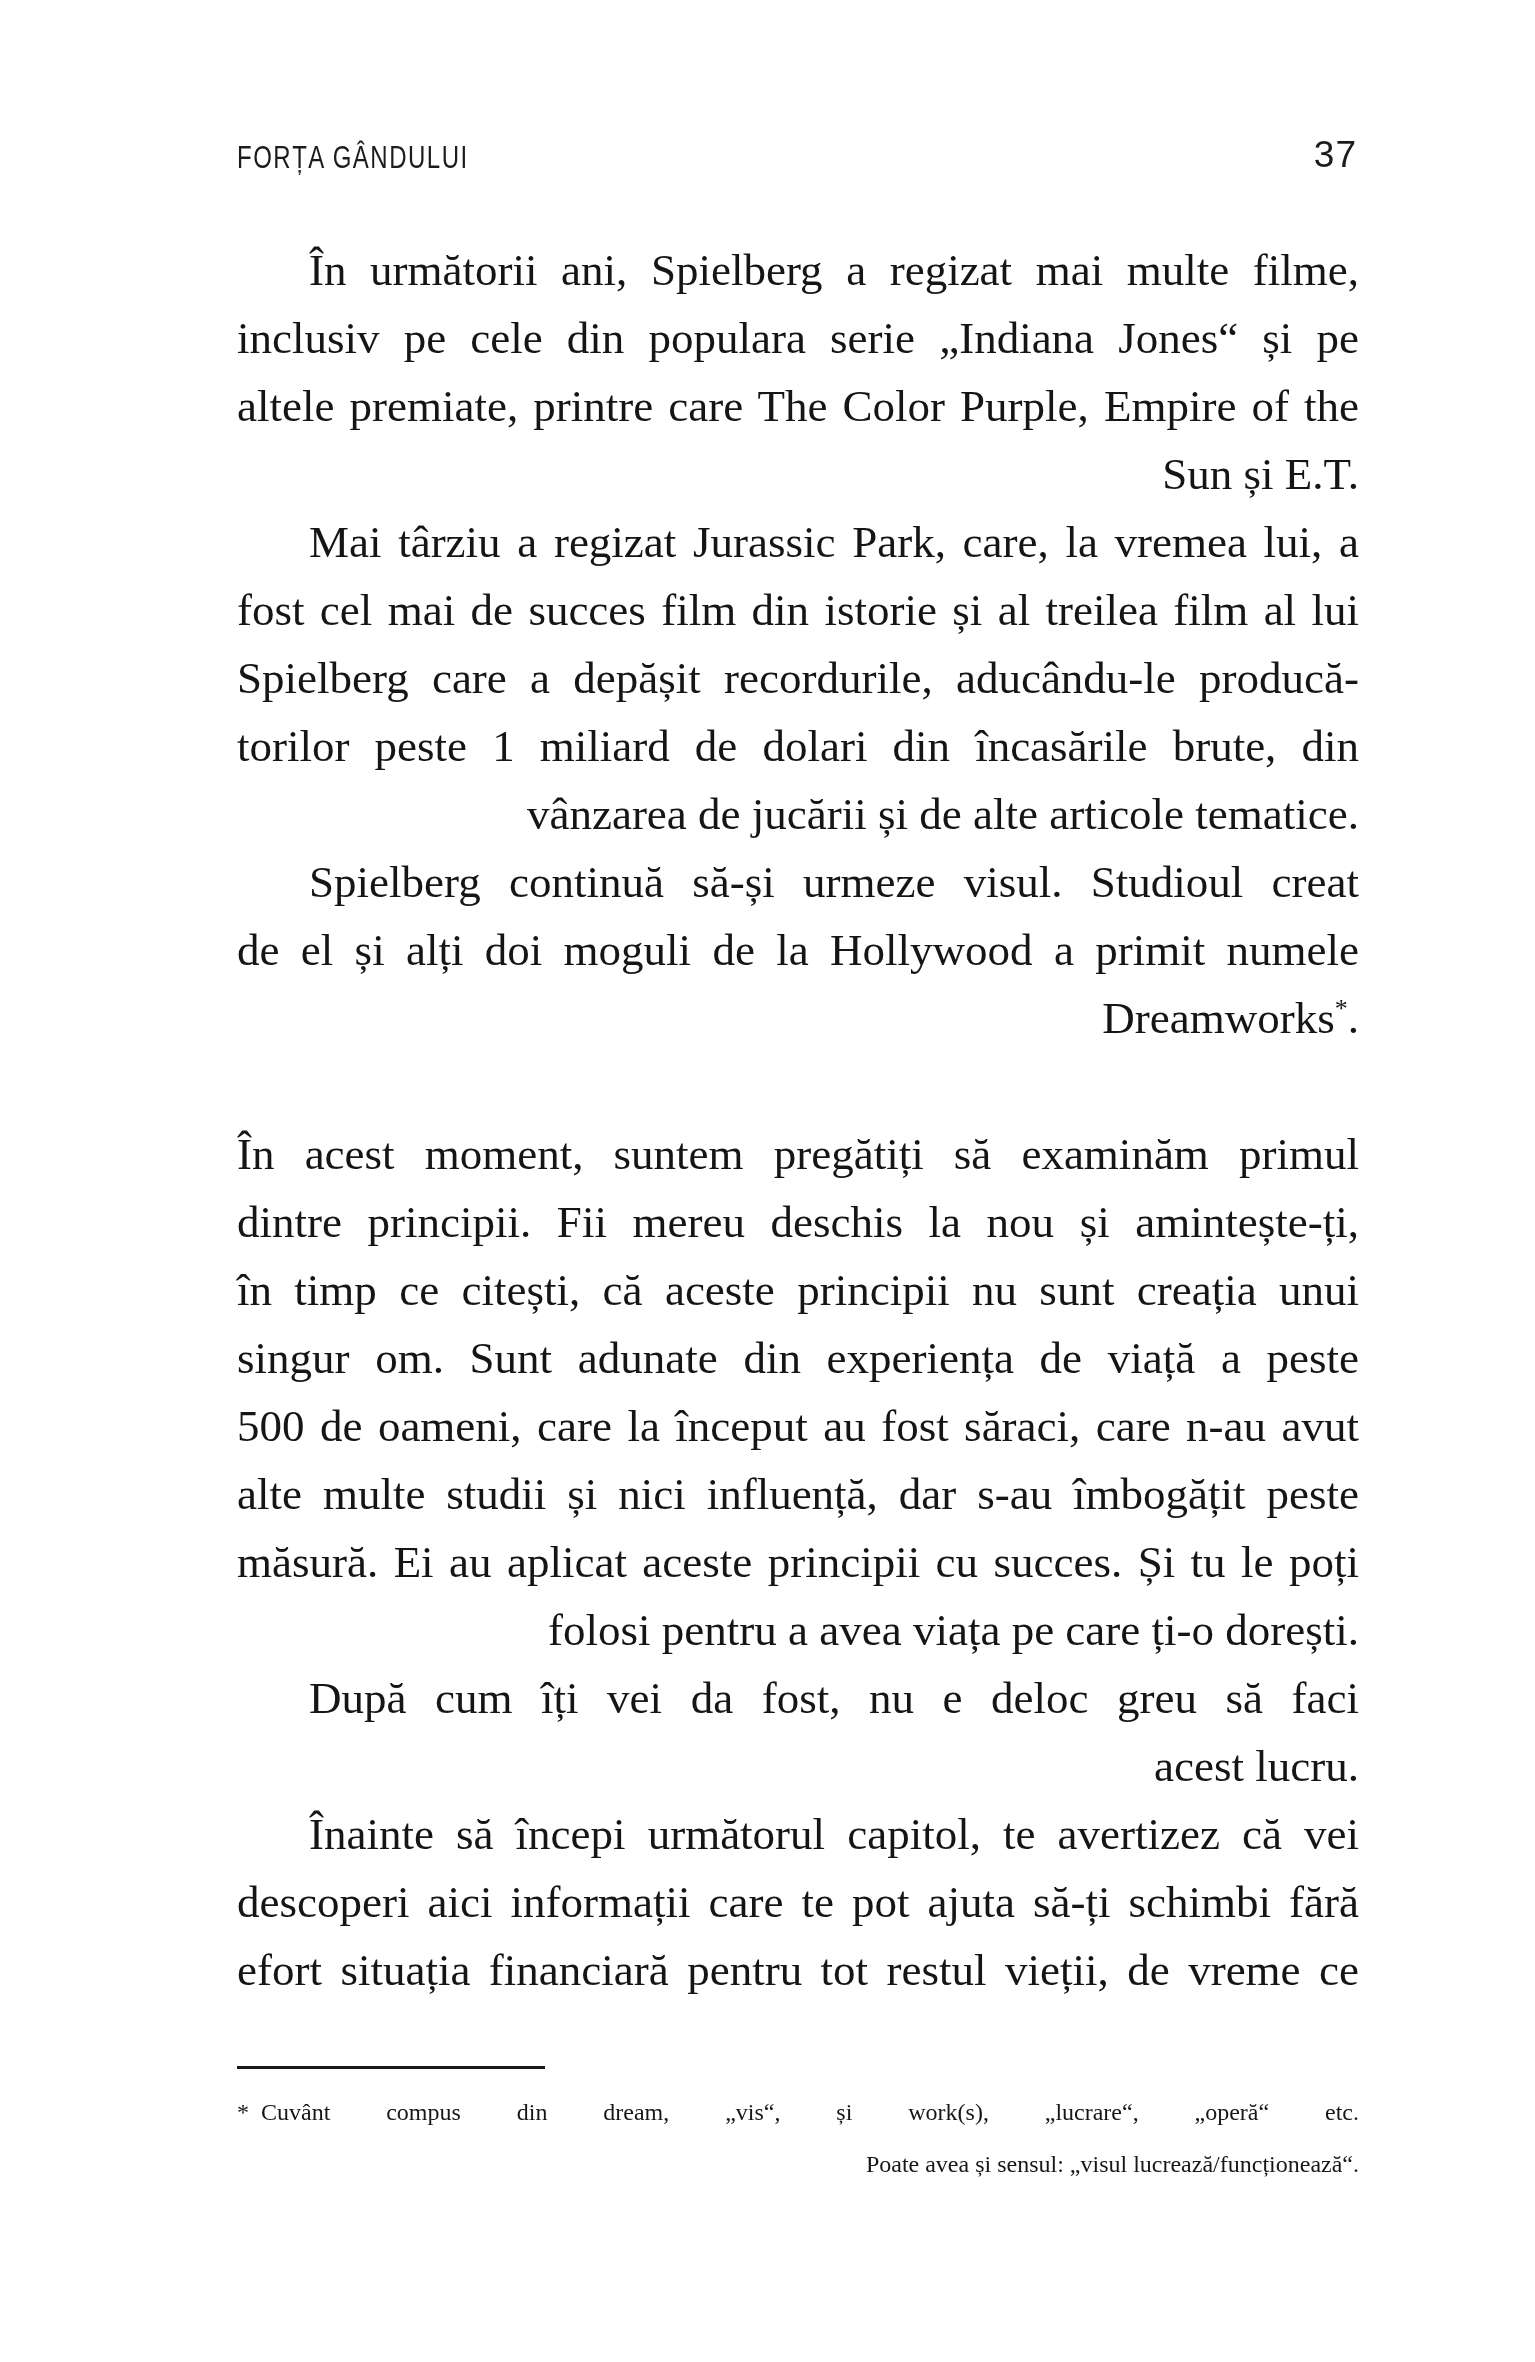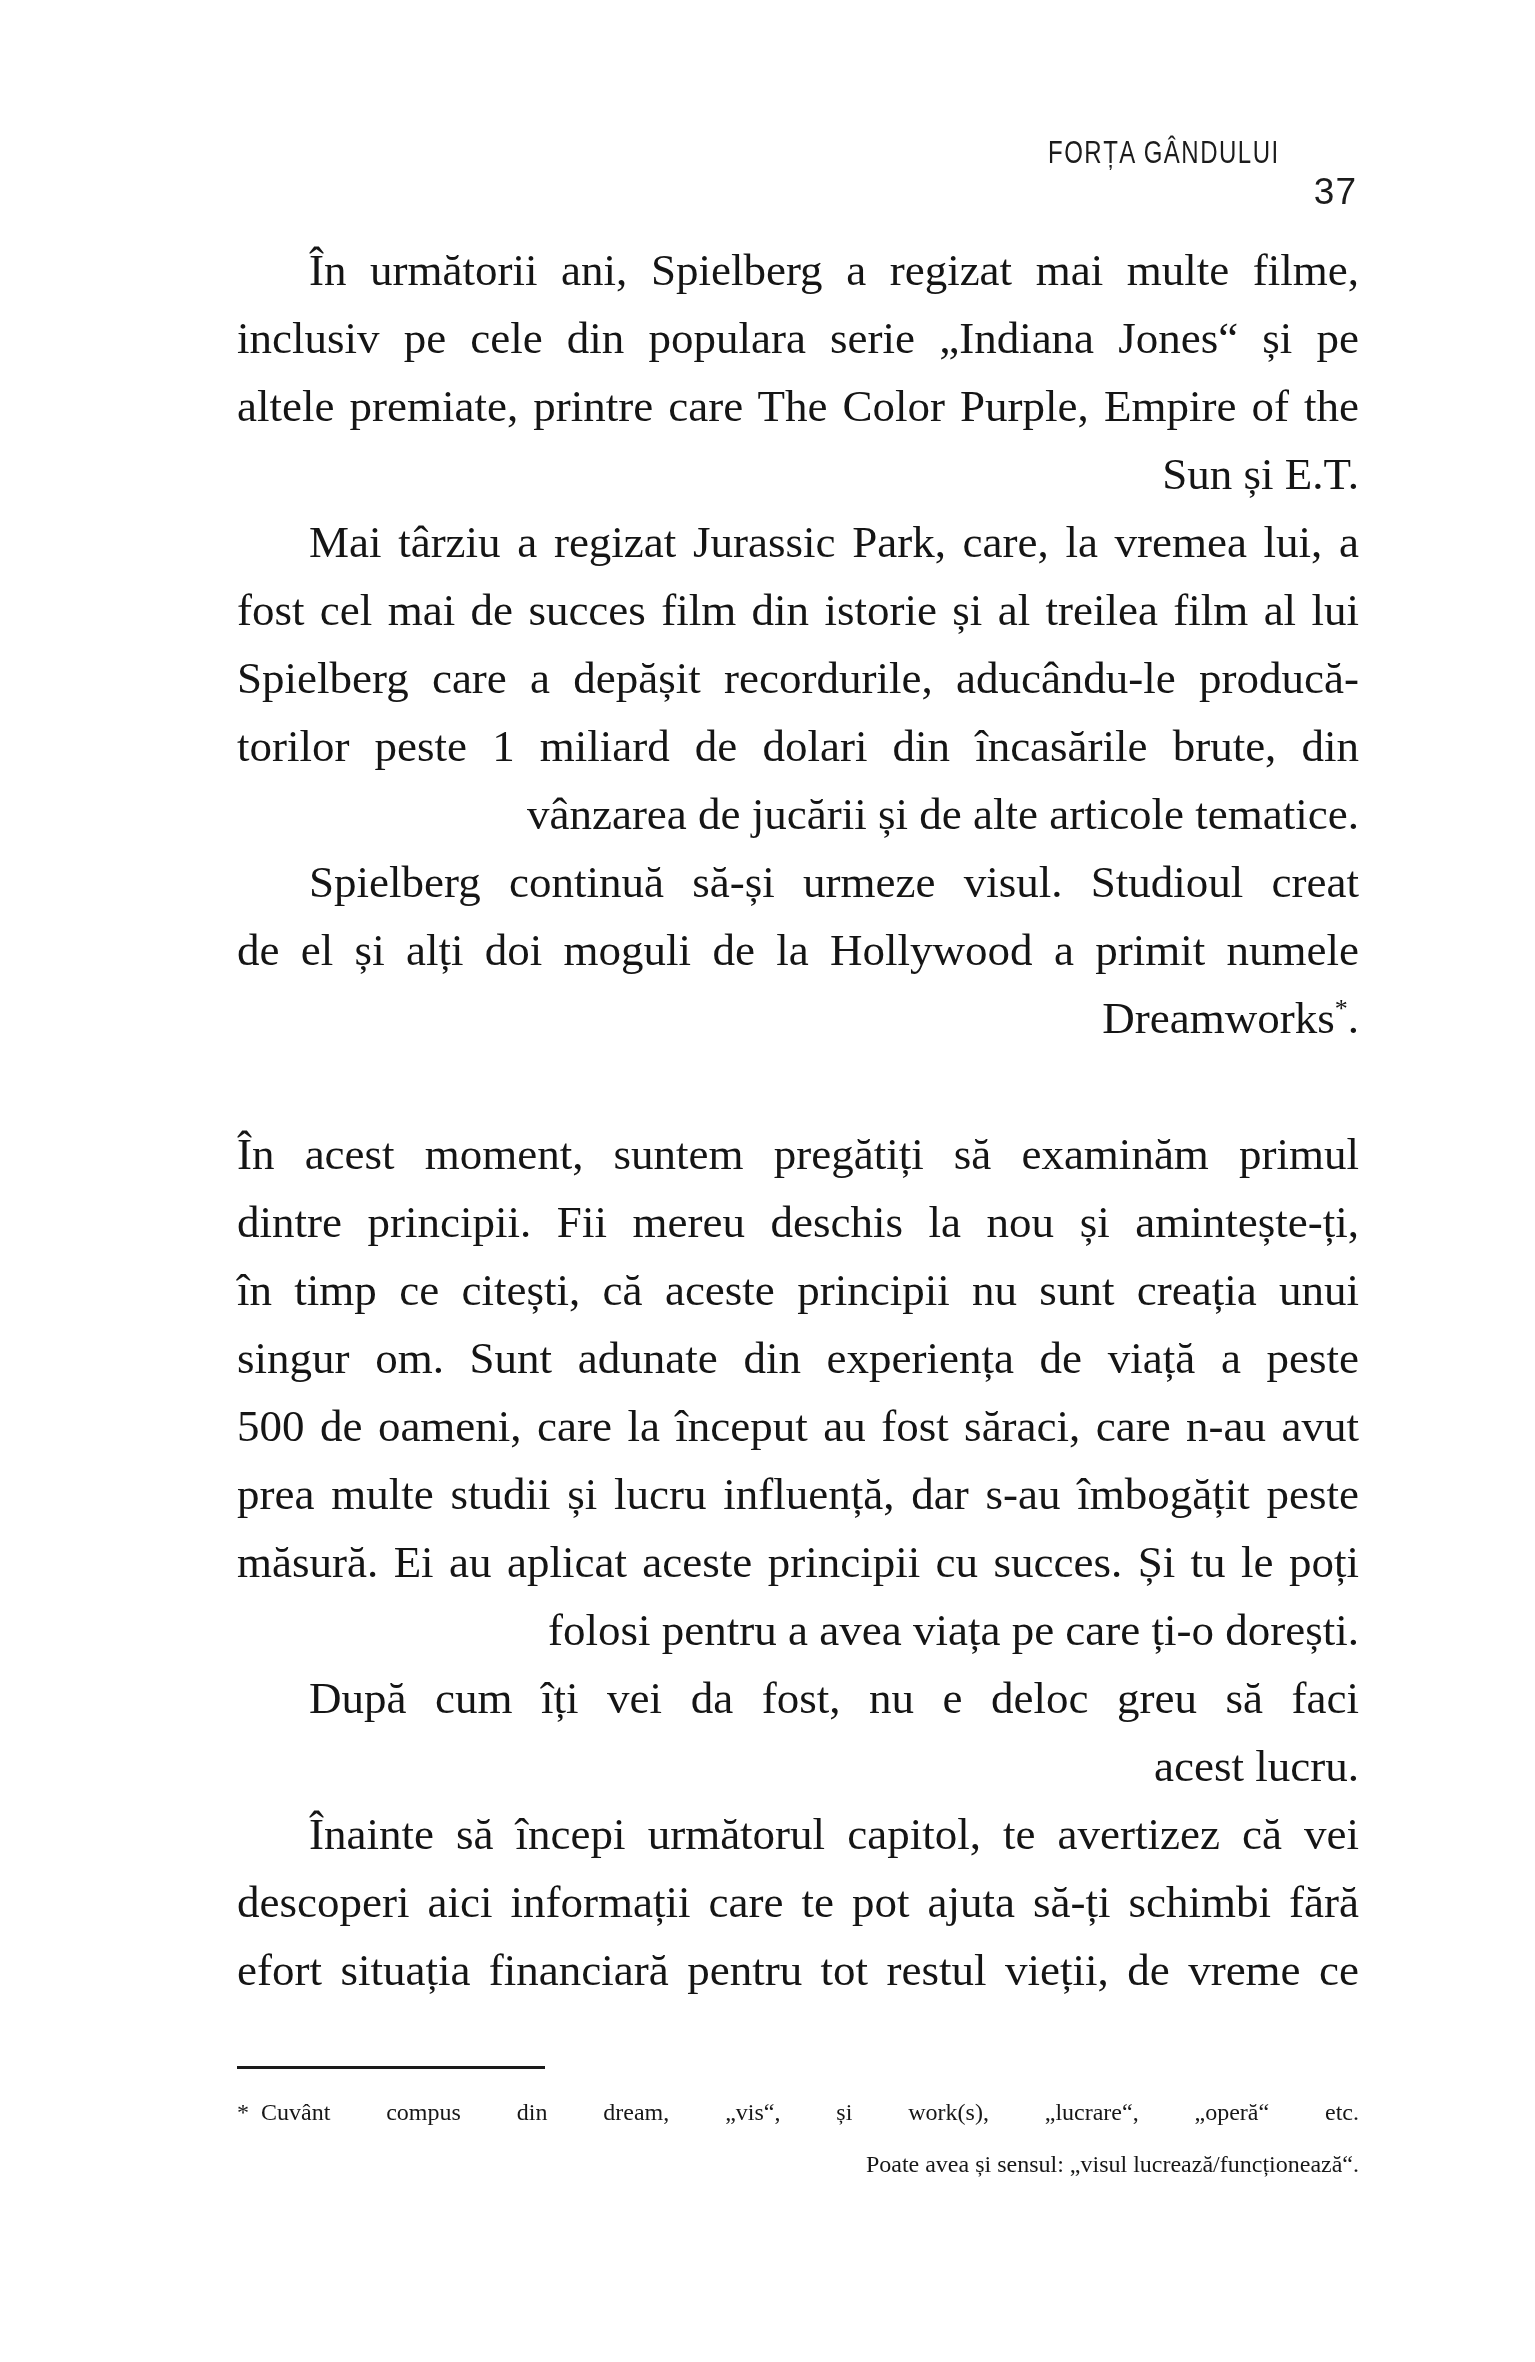--- a/index.html
+++ b/index.html
@@ -13,21 +13,20 @@
   }
   .page { position: absolute; inset: 0; }
 
   
   .header {
     position: absolute;
     left: 237px; top: 134px; width: 1120px;
     display: flex; justify-content: space-between; align-items: flex-end;
     font-family: "Liberation Sans", "DejaVu Sans", sans-serif;
     color: #1c1c1c;
-    flex-direction: column;
   }
   .running-title {
     font-size: 32px;
     letter-spacing: 2px;
     transform: scaleX(0.75);
     transform-origin: left bottom;
     white-space: nowrap;
   }
   .page-number { font-size: 37px; letter-spacing: 1px; }
 
@@ -79,21 +78,21 @@
       <div class="line just"><span>torilor peste 1 miliard de dolari din încasările brute, din</span></div>
       <div class="line"><span>vânzarea de jucării și de alte articole tematice.</span></div>
       <div class="line just indent"><span>Spielberg continuă să-și urmeze visul. Studioul creat</span></div>
       <div class="line just"><span>de el și alți doi moguli de la Hollywood a primit numele</span></div>
       <div class="line"><span>Dreamworks</span><span class="sup">*</span><span>.</span></div>
       <div class="line just gap"><span>În acest moment, suntem pregătiți să examinăm primul</span></div>
       <div class="line just"><span>dintre principii. Fii mereu deschis la nou și amintește-ți,</span></div>
       <div class="line just"><span>în timp ce citești, că aceste principii nu sunt creația unui</span></div>
       <div class="line just"><span>singur om. Sunt adunate din experiența de viață a peste</span></div>
       <div class="line just"><span>500 de oameni, care la început au fost săraci, care n-au avut</span></div>
-      <div class="line just"><span>prea multe studii și lucru influență, dar s-au îmbogățit peste</span></div>
+      <div class="line just"><span>alte multe studii și nici influență, dar s-au îmbogățit peste</span></div>
       <div class="line just"><span>măsură. Ei au aplicat aceste principii cu succes. Și tu le poți</span></div>
       <div class="line"><span>folosi pentru a avea viața pe care ți-o dorești.</span></div>
       <div class="line just indent"><span>După cum îți vei da fost, nu e deloc greu să faci</span></div>
       <div class="line"><span>acest lucru.</span></div>
       <div class="line just indent"><span>Înainte să începi următorul capitol, te avertizez că vei</span></div>
       <div class="line just"><span>descoperi aici informații care te pot ajuta să-ți schimbi fără</span></div>
       <div class="line just"><span>efort situația financiară pentru tot restul vieții, de vreme ce</span></div>
     </div>
 
   <div class="footnote-rule"></div>

